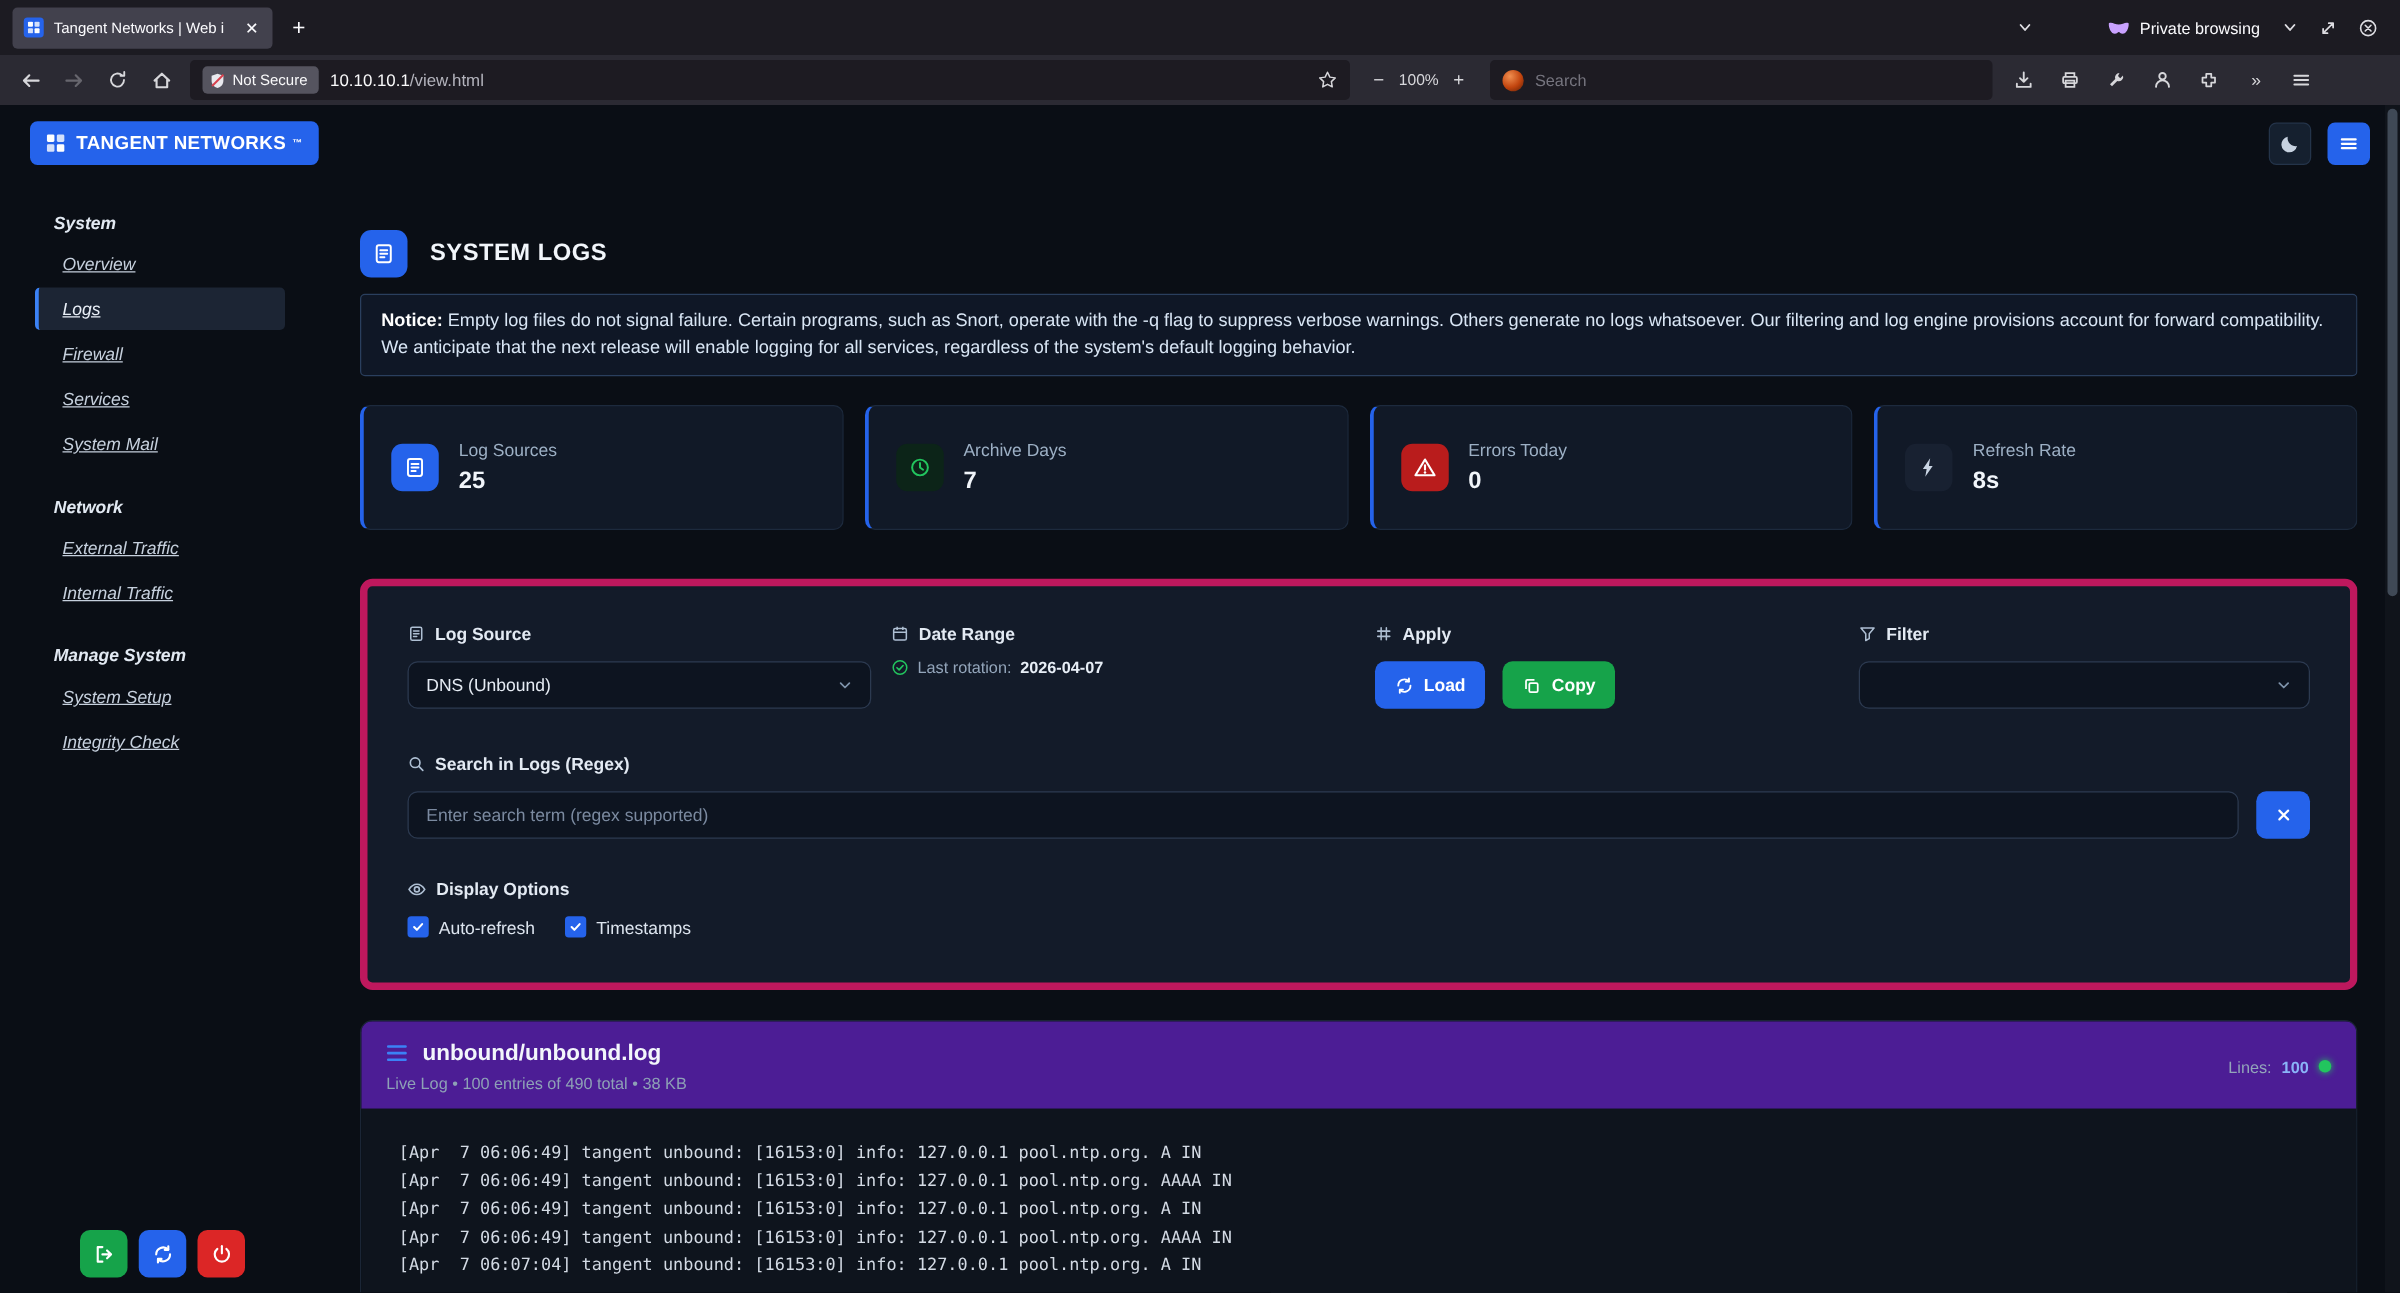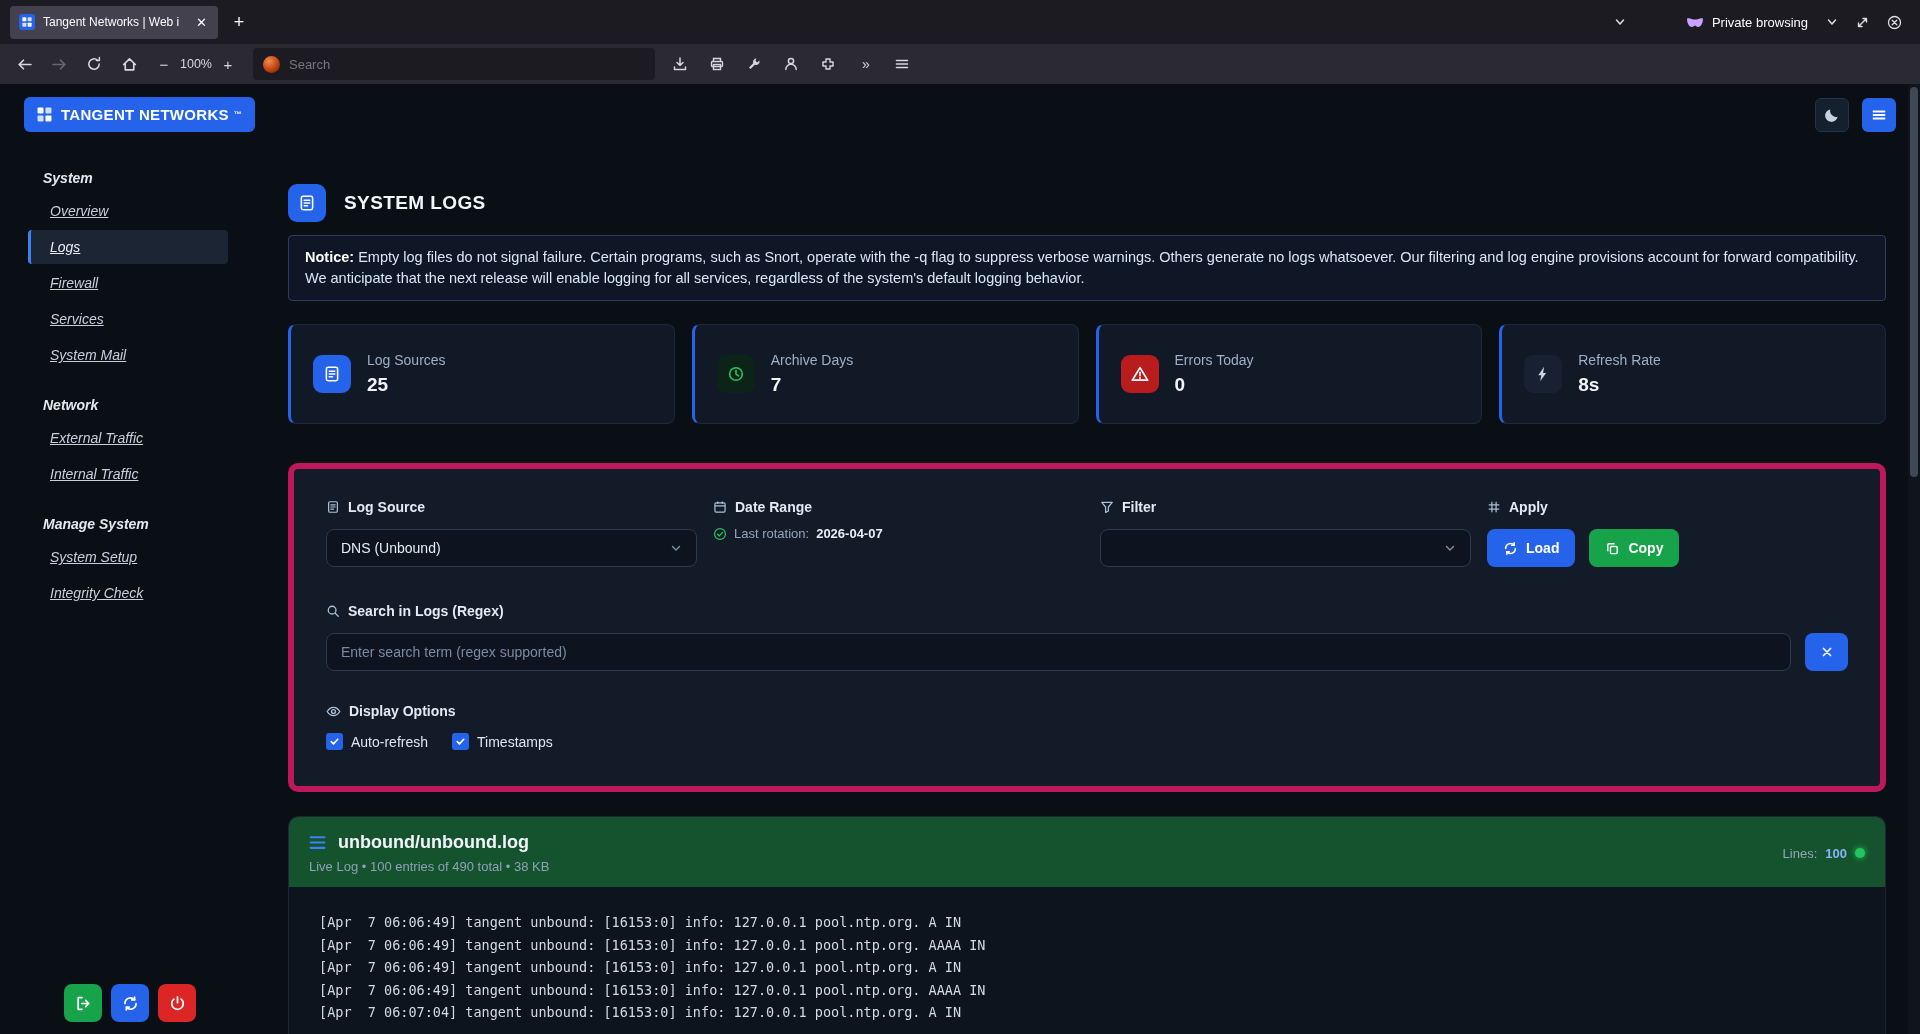--- a/index.html
+++ b/index.html
@@ -86,21 +86,21 @@
   .search-input { flex:1; height:38px; background:#0d1420; border:1px solid #2c3a50; border-radius:8px; color:#e6ecf4; padding:0 14px; font-size:14px; font-family:inherit; outline:none; }
   .search-input::placeholder { color:#7b8aa0; }
   .clear-btn { width:43px; height:38px; background:#2563eb; border-radius:8px; display:flex; align-items:center; justify-content:center; flex:none; cursor:pointer; }
 
   .display-section { margin-top:32px; }
   .checkbox-row { margin-top:14px; display:flex; gap:24px; align-items:center; }
   .check-item { display:flex; align-items:center; gap:8px; font-size:14px; color:#dde5ef; cursor:pointer; }
   .checkbox { width:17px; height:17px; border-radius:3px; background:#2563eb; display:flex; align-items:center; justify-content:center; flex:none; }
 
   .logcard { margin-top:24px; border:1px solid #1b2636; border-radius:10px; overflow:hidden; }
-  .logcard-header { background:#14532d; padding:15px 20px 13px; display:flex; align-items:center; }
+  .logcard-header { background:#4c1d95; padding:15px 20px 13px; display:flex; align-items:center; }
   .log-title-row { display:flex; align-items:center; gap:12px; }
   .log-title { font-size:18px; font-weight:bold; color:#f2f6fb; }
   .log-meta { margin-top:6px; font-size:13px; color:#8ea1b6; }
   .lines-badge { margin-left:auto; display:flex; align-items:center; gap:8px; font-size:13px; color:#93a5ba; }
   .lines-badge b { color:#8ab4f8; }
   .green-dot { width:10px; height:10px; border-radius:50%; background:#22c55e; box-shadow:0 0 6px #22c55e; }
   .logbody { background:#0e141d; padding:24px 24px 60px 30px; }
   .logline { font-family:"DejaVu Sans Mono", monospace; font-size:13.5px; line-height:22.5px; color:#d3dae4; white-space:pre; }
 
   .scrollbar { position:absolute; right:0; top:0; bottom:0; width:12px; background:#10141b; }
@@ -173,20 +173,37 @@
         <path d="M13.2 8A5.2 5.2 0 1 1 11.5 4.2"></path>
         <path d="M13.4 1.6v3h-3" stroke-linejoin="round"></path>
       </svg>
   </span>
   <span class="navbtn">
     <svg width="17" height="17" viewBox="0 0 16 16">
         <path d="M2.5 8L8 2.8 13.5 8M4 7v6h8V7" fill="none" stroke="#d7d7db" stroke-width="1.6" stroke-linejoin="round" stroke-linecap="round"></path>
       </svg>
   </span>
 
+  <div class="urlbar">
+    <span class="security-chip">
+      <span class="icn">
+        <svg width="12" height="13" viewBox="0 0 14 15">
+            <path d="M7 1l5.5 2v4.5c0 3.5-2.3 5.8-5.5 6.8-3.2-1-5.5-3.3-5.5-6.8V3z" fill="#e9e9ee"></path>
+            <path d="M2 12.5L12.5 2" stroke="#d7414e" stroke-width="1.8"></path>
+          </svg>
+      </span>
+      <span>Not Secure</span>
+    </span>
+    <span class="url-text"><span>10.10.10.1</span><span class="url-path">/view.html</span></span>
+    <span class="urlbar-star icn">
+      <svg width="16" height="16" viewBox="0 0 16 16">
+          <path d="M8 1.8l1.9 3.9 4.3.6-3.1 3 .7 4.2L8 11.5l-3.8 2 .7-4.2-3.1-3 4.3-.6z" fill="none" stroke="#d7d7db" stroke-width="1.2" stroke-linejoin="round"></path>
+        </svg>
+    </span>
+  </div>
 
   <div class="zoomwrap">
     <span class="zoombtn">−</span>
     <span>100%</span>
     <span class="zoombtn">+</span>
   </div>
 
   <div class="searchbar">
     <span class="engine-ball"></span>
     <input placeholder="Search" style="">
@@ -406,39 +423,20 @@
           </div>
           <div class="rotation">
             <span class="icn">
               <svg width="14" height="14" viewBox="0 0 16 16" fill="none">
                   <circle cx="8" cy="8" r="6.2" stroke="#22c55e" stroke-width="1.4"></circle>
                   <path d="M5.2 8.2l2 2 3.6-4" stroke="#22c55e" stroke-width="1.5" stroke-linecap="round" stroke-linejoin="round"></path>
                 </svg>
             </span>
             <span>Last rotation:</span>
             <b>2026-04-07</b>
-          </div>
-        </div>
-
-        <div>
-          <div class="ctrl-label">
-            <span class="icn">
-              <svg width="14" height="14" viewBox="0 0 16 16">
-                  <path d="M2 2.8h12L9.6 8v4.4l-3.2 1.8V8z" fill="none" stroke="currentColor" stroke-width="1.4" stroke-linejoin="round"></path>
-                </svg>
-            </span>
-            <span>Filter</span>
-          </div>
-          <div class="select">
-            <span></span>
-            <span class="chev icn">
-              <svg width="12" height="12" viewBox="0 0 12 12">
-                  <path d="M2.5 4.5L6 8l3.5-3.5" fill="none" stroke="currentColor" stroke-width="1.4" stroke-linecap="round" stroke-linejoin="round"></path>
-                </svg>
-            </span>
           </div>
         </div>
 
         <div>
           <div class="ctrl-label">
             <span class="icn">
               <svg width="14" height="14" viewBox="0 0 16 16" stroke="currentColor" stroke-width="1.4" stroke-linecap="round">
                   <path d="M5.6 2.5v11M10.4 2.5v11M2.5 5.6h11M2.5 10.4h11" fill="none"></path>
                 </svg>
             </span>
@@ -460,20 +458,39 @@
               <span class="icn">
                 <svg width="15" height="15" viewBox="0 0 16 16" fill="none" stroke="#fff" stroke-width="1.5" stroke-linejoin="round">
                     <rect x="5.8" y="5.8" width="7.2" height="7.7" rx="1.2"></rect>
                     <path d="M10.2 3H4.2A1.2 1.2 0 0 0 3 4.2v6.6"></path>
                   </svg>
               </span>
               <span>Copy</span>
             </span>
           </div>
         </div>
+
+        <div>
+          <div class="ctrl-label">
+            <span class="icn">
+              <svg width="14" height="14" viewBox="0 0 16 16">
+                  <path d="M2 2.8h12L9.6 8v4.4l-3.2 1.8V8z" fill="none" stroke="currentColor" stroke-width="1.4" stroke-linejoin="round"></path>
+                </svg>
+            </span>
+            <span>Filter</span>
+          </div>
+          <div class="select">
+            <span></span>
+            <span class="chev icn">
+              <svg width="12" height="12" viewBox="0 0 12 12">
+                  <path d="M2.5 4.5L6 8l3.5-3.5" fill="none" stroke="currentColor" stroke-width="1.4" stroke-linecap="round" stroke-linejoin="round"></path>
+                </svg>
+            </span>
+          </div>
+        </div>
       </div>
 
       <div class="search-section">
         <div class="ctrl-label">
           <span class="icn">
             <svg width="14" height="14" viewBox="0 0 16 16" fill="none" stroke="currentColor" stroke-width="1.5">
                 <circle cx="7" cy="7" r="4.4"></circle>
                 <path d="M10.4 10.4L14 14" stroke-linecap="round"></path>
               </svg>
           </span>

